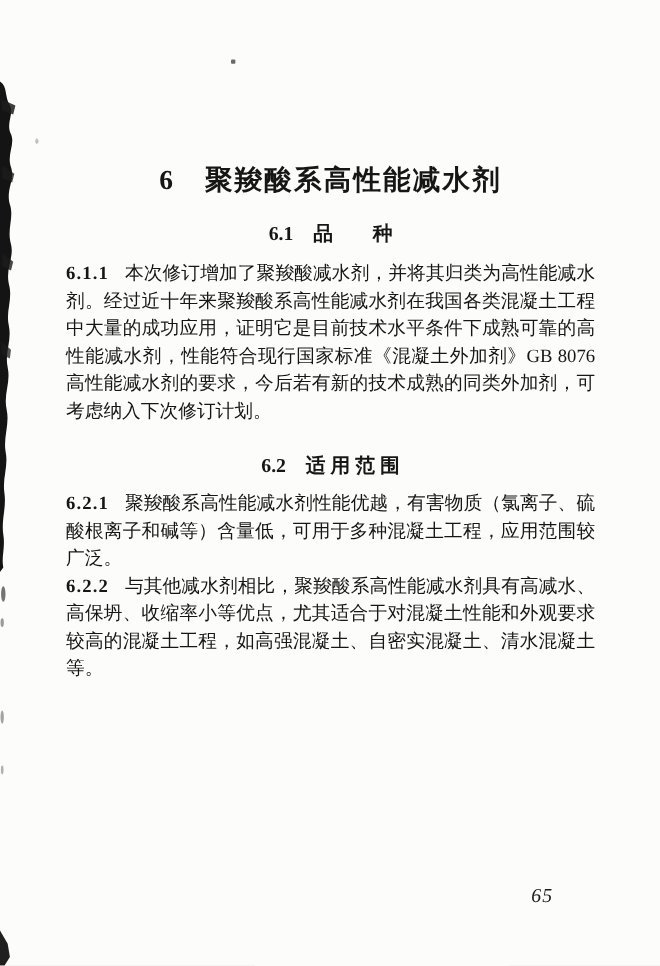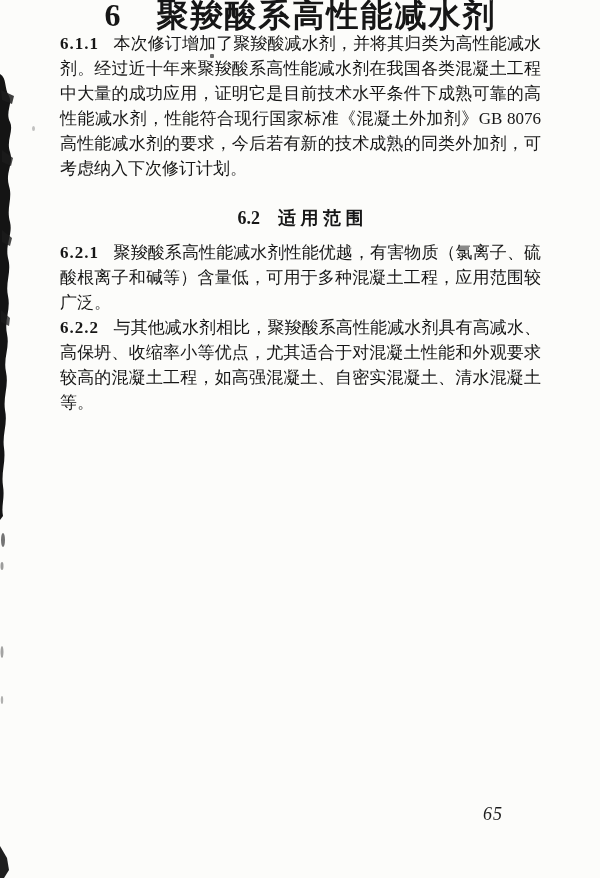--- a/index.html
+++ b/index.html
@@ -17,38 +17,39 @@
     color: #161616;
   }
   .content {
     position: absolute;
     left: 60px;
     top: 0;
     width: 481px;
   }
   .chapter-title {
     margin: 0;
+    padding-top: 149px;
     text-align: center;
-    font-size: 32px;
+    font-size: 25px;
     font-weight: bold;
     letter-spacing: 2px;
     line-height: 31px;
     white-space: pre;
   }
   .section-heading {
     margin: 0;
     text-align: center;
     font-size: 18px;
     font-weight: bold;
     line-height: 24px;
     white-space: pre;
   }
   .heading-1 { margin-top: 20px; }
   .heading-2 { margin-top: 25px; margin-bottom: 10px; }
-  .body-block { }
+  .body-block { margin-top: 12px; }
   p.para {
     margin: 0;
     font-size: 17px;
     line-height: 25px;
     text-align: justify;
     text-justify: inter-character;
   }
   p.para.indent { text-indent: 2em; }
   .para-label {
     font-weight: bold;
@@ -110,20 +111,21 @@
     <path fill="#1f1f1f" d="M0,846 L7,858 L9,870 L4,878 L0,878 Z"></path>
   </svg>
 
   <div class="speck"></div>
   <div class="speck2"></div>
 
   <div class="content">
 
     <h1 class="chapter-title">6　聚羧酸系高性能减水剂</h1>
 
+    <h2 class="section-heading heading-1">6.1　品　　种</h2>
 
     <div class="body-block">
       <p class="para"><span class="para-label">6.1.1</span><span>本次修订增加了聚羧酸减水剂，并将其归类为高性能减水剂。经过近十年来聚羧酸系高性能减水剂在我国各类混凝土工程中大量的成功应用，证明它是目前技术水平条件下成熟可靠的高性能减水剂，性能符合现行国家标准《混凝土外加剂》GB 8076高性能减水剂的要求，今后若有新的技术成熟的同类外加剂，可考虑纳入下次修订计划。</span></p>
 
 
     </div>
 
     <h2 class="section-heading heading-2">6.2　适 用 范 围</h2>
 
     <div>

